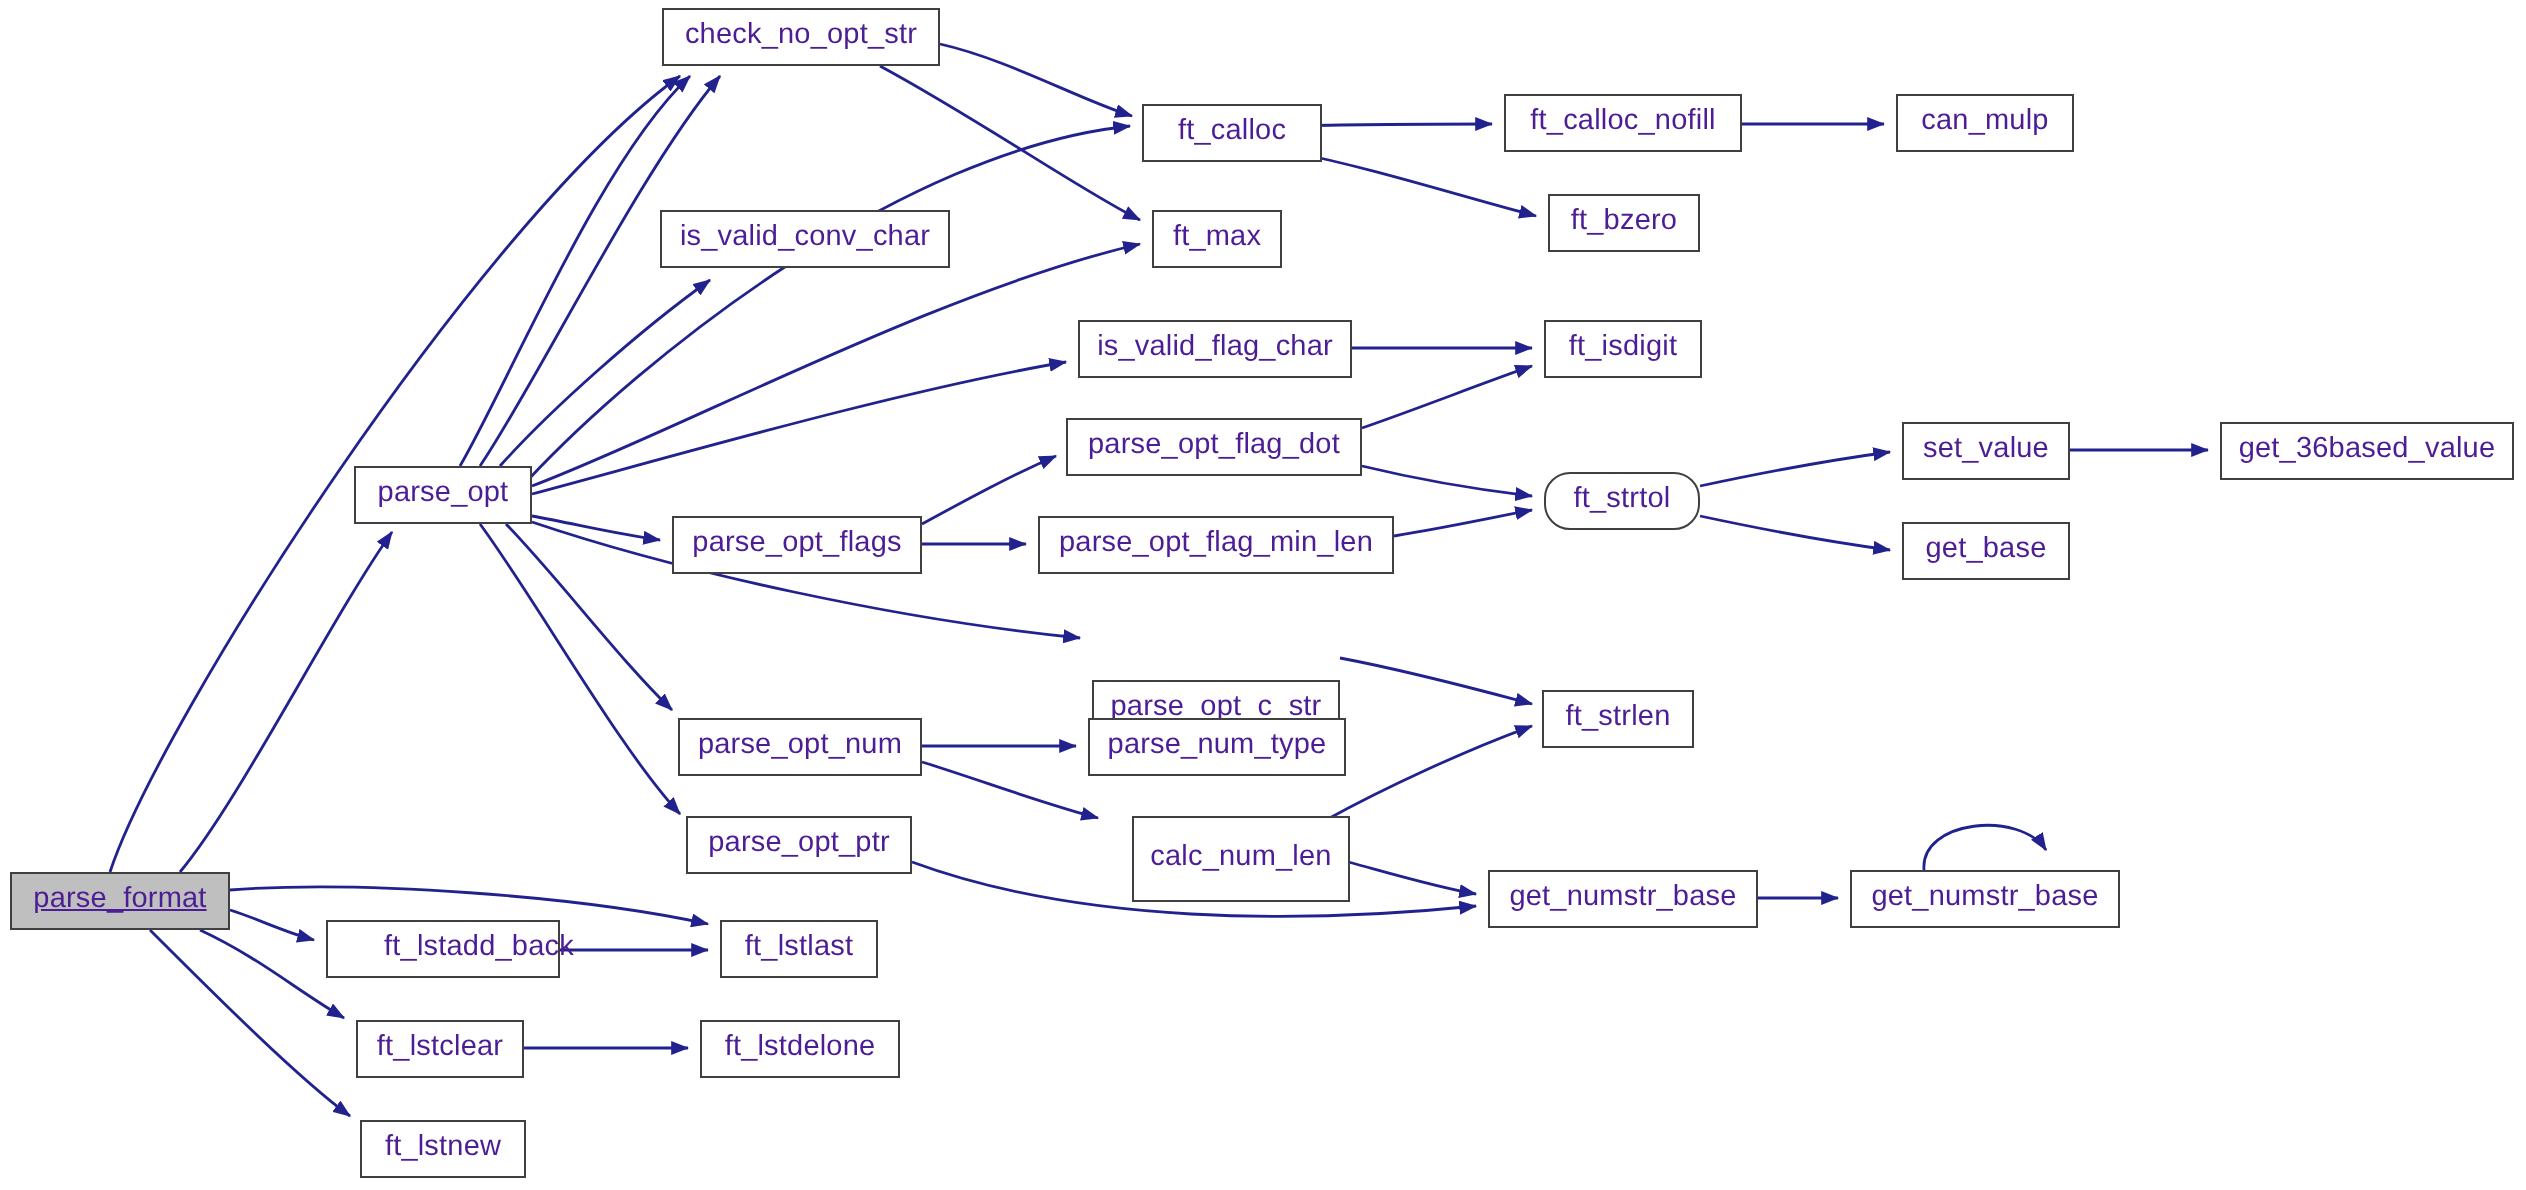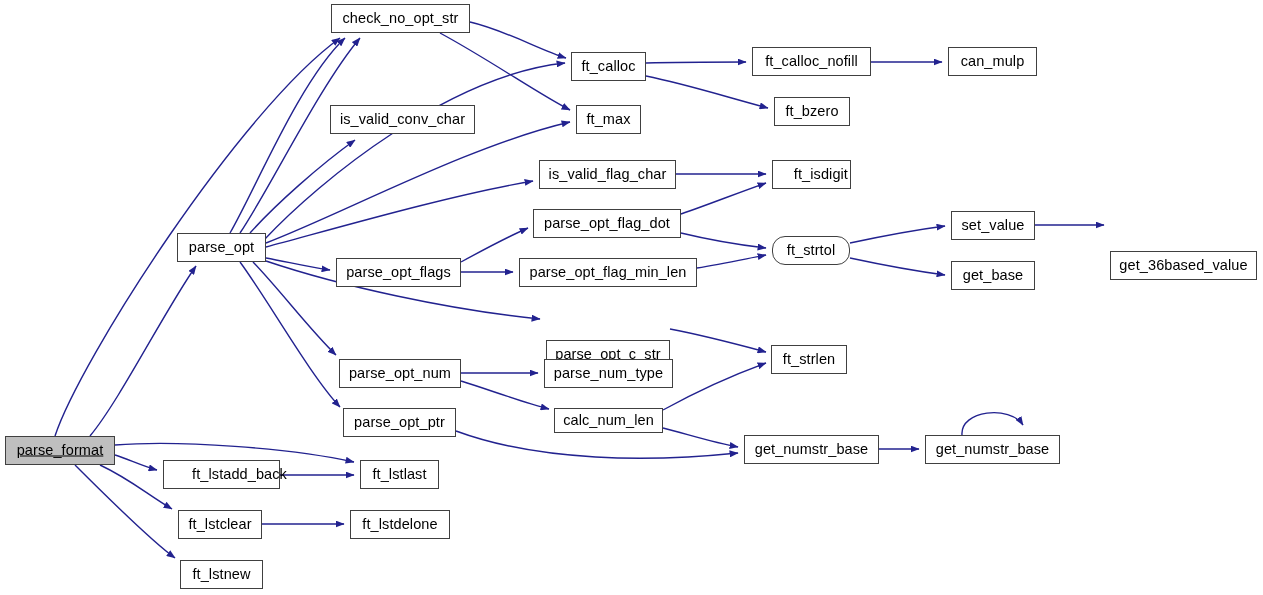--- a/index.html
+++ b/index.html
@@ -24,21 +24,21 @@
     top: 0;
     width: 1263px;
     height: 595px;
     pointer-events: none;
   }
   .node {
     position: absolute;
     box-sizing: border-box;
     border: 1px solid #404040;
     background: #ffffff;
-    color: #000000;
+    color: #4c1d95;
     font-size: 14.5px;
     line-height: 1;
     display: flex;
     align-items: center;
     justify-content: center;
     white-space: nowrap;
     letter-spacing: 0.1px;
     z-index: 2;
   }
   .node.highlight {
@@ -101,51 +101,51 @@
         <path d="M100,465 C130,479 148,495 172,509" fill="none" stroke="#22228f" stroke-width="1.4" marker-end="url(#arrowhead)"></path>
         <path d="M75,465 C105,495 150,540 175,558" fill="none" stroke="#22228f" stroke-width="1.4" marker-end="url(#arrowhead)"></path>
         <path d="M280,475 C305,475 330,475 354,475" fill="none" stroke="#22228f" stroke-width="1.4" marker-end="url(#arrowhead)"></path>
         <path d="M262,524 C290,524 320,524 344,524" fill="none" stroke="#22228f" stroke-width="1.4" marker-end="url(#arrowhead)"></path>
       </g>
   </svg>
   <div id="node-group">
       <div class="node" style="left: 331px; top: 4px; width: 139px; height: 29px;">
         <span class="node-label">check_no_opt_str</span>
       </div>
-      <div class="node" style="left: 571px; top: 52px; width: 75px; height: 29px;">
+      <div class="node" style="left: 571px; top: 52px; width: 90px; height: 29px;">
         <span class="node-label">ft_calloc</span>
       </div>
       <div class="node" style="left: 752px; top: 47px; width: 119px; height: 29px;">
         <span class="node-label">ft_calloc_nofill</span>
       </div>
       <div class="node" style="left: 948px; top: 47px; width: 89px; height: 29px;">
         <span class="node-label">can_mulp</span>
       </div>
       <div class="node" style="left: 774px; top: 97px; width: 76px; height: 29px;">
         <span class="node-label">ft_bzero</span>
       </div>
       <div class="node" style="left: 330px; top: 105px; width: 145px; height: 29px;">
         <span class="node-label">is_valid_conv_char</span>
       </div>
       <div class="node" style="left: 576px; top: 105px; width: 65px; height: 29px;">
         <span class="node-label">ft_max</span>
       </div>
       <div class="node" style="left: 539px; top: 160px; width: 137px; height: 29px;">
         <span class="node-label">is_valid_flag_char</span>
       </div>
-      <div class="node" style="left: 772px; top: 160px; width: 79px; height: 29px; justify-content: flex-end;">
+      <div class="node" style="left: 772px; top: 160px; width: 79px; height: 29px;">
         <span class="node-label">ft_isdigit</span>
       </div>
       <div class="node" style="left: 533px; top: 209px; width: 148px; height: 29px;">
         <span class="node-label">parse_opt_flag_dot</span>
       </div>
       <div class="node" style="left: 951px; top: 211px; width: 84px; height: 29px;">
         <span class="node-label">set_value</span>
       </div>
-      <div class="node" style="left: 1110px; top: 211px; width: 147px; height: 29px; margin-top: 40px;">
+      <div class="node" style="left: 1110px; top: 211px; width: 147px; height: 29px;">
         <span class="node-label">get_36based_value</span>
       </div>
       <div class="node" style="left: 177px; top: 233px; width: 89px; height: 29px;">
         <span class="node-label">parse_opt</span>
       </div>
       <div class="node" style="left: 772px; top: 236px; width: 78px; height: 29px; border-radius: 13px;">
         <span class="node-label">ft_strtol</span>
       </div>
       <div class="node" style="left: 336px; top: 258px; width: 125px; height: 29px;">
         <span class="node-label">parse_opt_flags</span>
@@ -164,21 +164,21 @@
       </div>
       <div class="node" style="left: 339px; top: 359px; width: 122px; height: 29px;">
         <span class="node-label">parse_opt_num</span>
       </div>
       <div class="node" style="left: 544px; top: 359px; width: 129px; height: 29px;">
         <span class="node-label">parse_num_type</span>
       </div>
       <div class="node" style="left: 343px; top: 408px; width: 113px; height: 29px;">
         <span class="node-label">parse_opt_ptr</span>
       </div>
-      <div class="node" style="left: 554px; top: 408px; width: 109px; height: 25px;">
+      <div class="node" style="left: 566px; top: 408px; width: 109px; height: 43px;">
         <span class="node-label">calc_num_len</span>
       </div>
       <div class="node" style="left: 744px; top: 435px; width: 135px; height: 29px;">
         <span class="node-label">get_numstr_base</span>
       </div>
       <div class="node" style="left: 925px; top: 435px; width: 135px; height: 29px;">
         <span class="node-label">get_numstr_base</span>
       </div>
       <div class="node highlight" style="left: 5px; top: 436px; width: 110px; height: 29px; text-decoration: underline;">
         <span class="node-label">parse_format</span>

